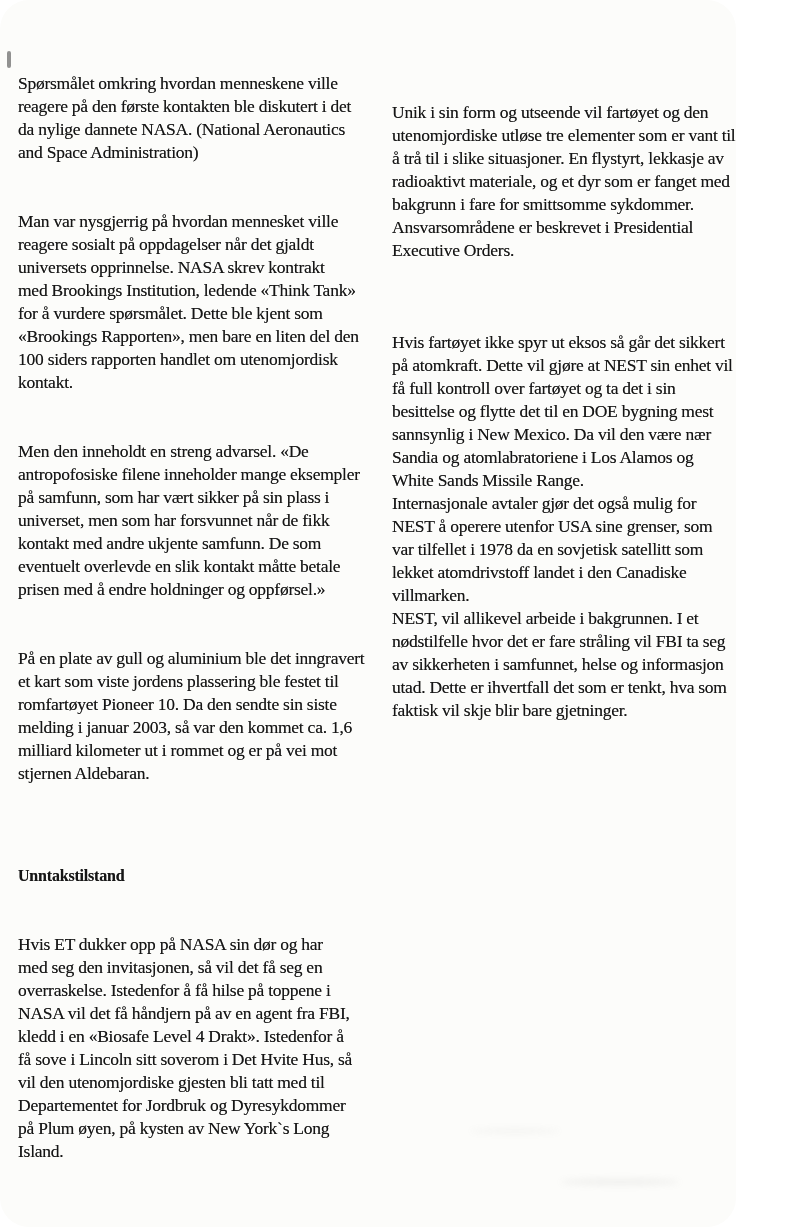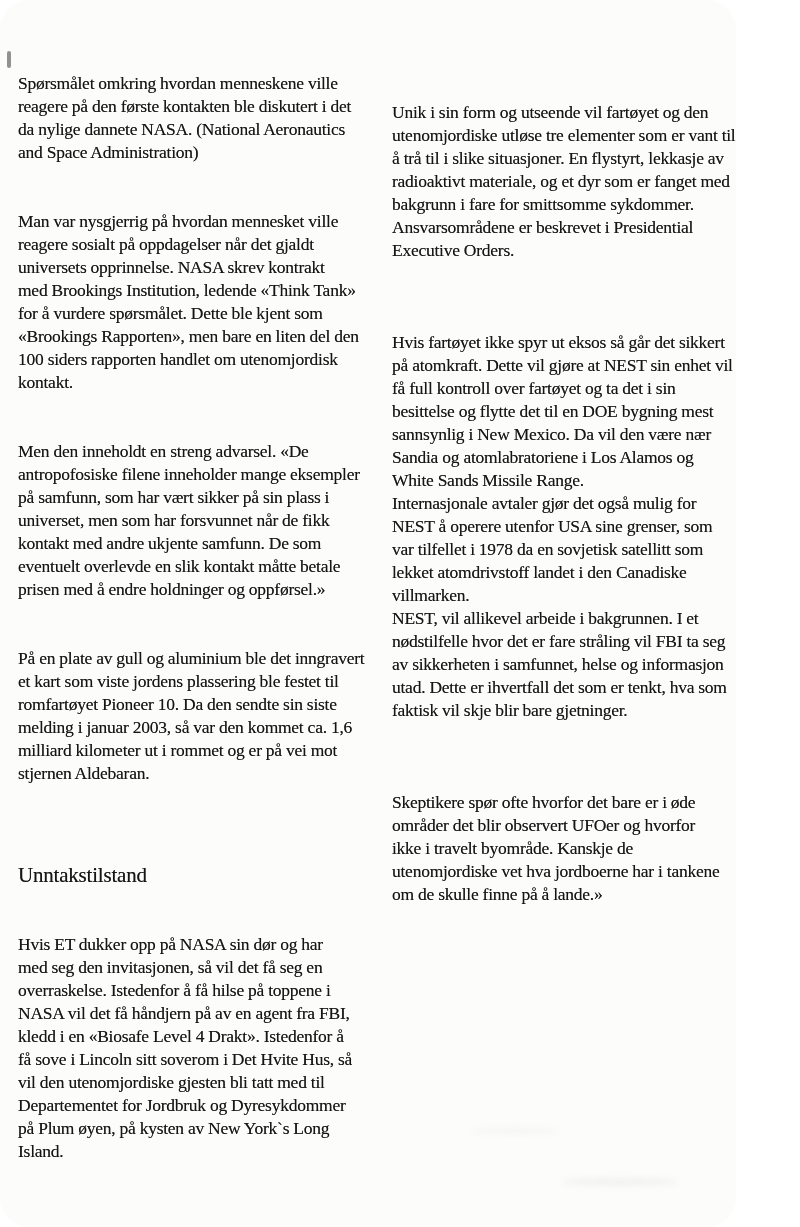--- a/index.html
+++ b/index.html
@@ -19,23 +19,23 @@
     color:#161616;
     white-space:pre;
     text-shadow:0 0 0.35px rgba(10,10,10,0.55);
   }
   .col-left{left:18px;top:26px;width:392px;}
   .col-right{left:392px;top:55px;width:380px;}
   .para{margin:0;}
   .gap-before{margin-top:23px;}
   .heading{
     margin:33px 0 0 0;
-    font-size:21px;
+    font-size:16px;
     line-height:23px;
-    font-weight:400;
+    font-weight:700;
     letter-spacing:-0.2px;
   }
   
   .edge-streak{
     position:absolute;left:7px;top:51px;width:4px;height:17px;
     background:#4a4a4a;opacity:0.6;border-radius:2px;
   }
   .smudge{
     position:absolute;background:#9a9a96;border-radius:50%;
     filter:blur(3px);
@@ -112,20 +112,15 @@
 Internasjonale avtaler gjør det også mulig for
 NEST å operere utenfor USA sine grenser, som
 var tilfellet i 1978 da en sovjetisk satellitt som
 lekket atomdrivstoff landet i den Canadiske
 villmarken.
 NEST, vil allikevel arbeide i bakgrunnen. I et
 nødstilfelle hvor det er fare stråling vil FBI ta seg
 av sikkerheten i samfunnet, helse og informasjon
 utad. Dette er ihvertfall det som er tenkt, hva som
 faktisk vil skje blir bare gjetninger.</p>
-    <p class="para gap-before">Skeptikere spør ofte hvorfor det bare er i øde
-områder det blir observert UFOer og hvorfor
-ikke i travelt byområde. Kanskje de
-utenomjordiske vet hva jordboerne har i tankene
-om de skulle finne på å lande.»</p>
   </div>
 
 </div>
 
 </body></html>

